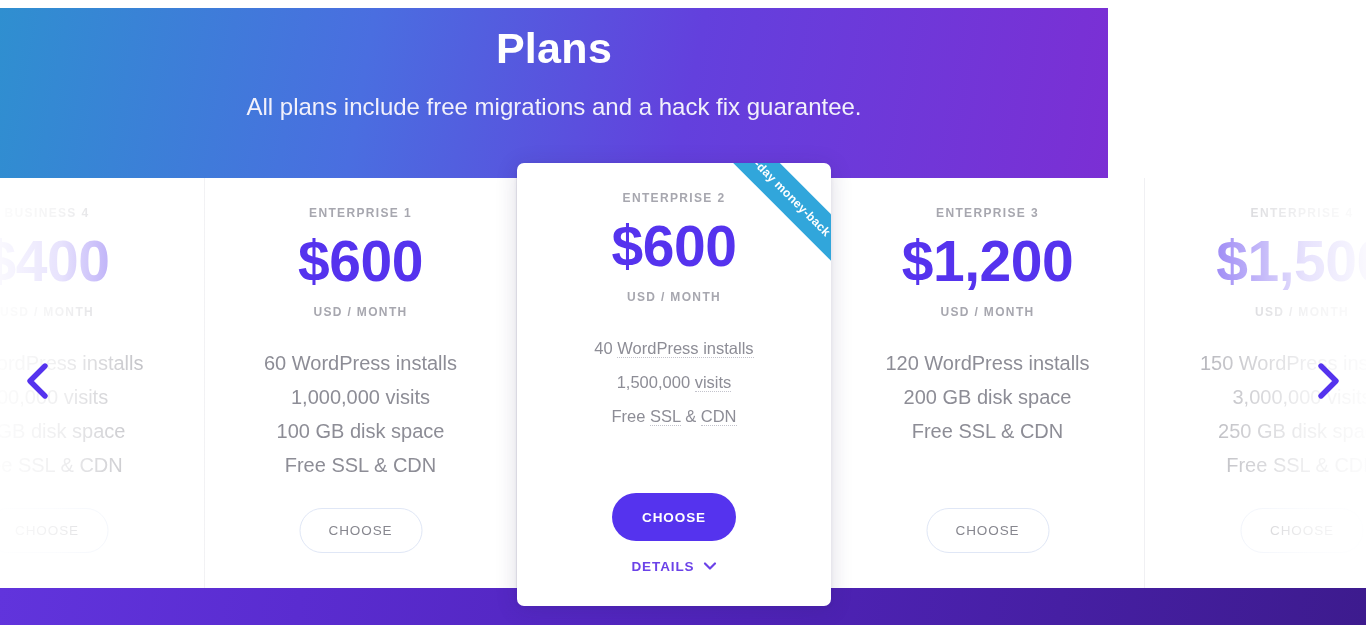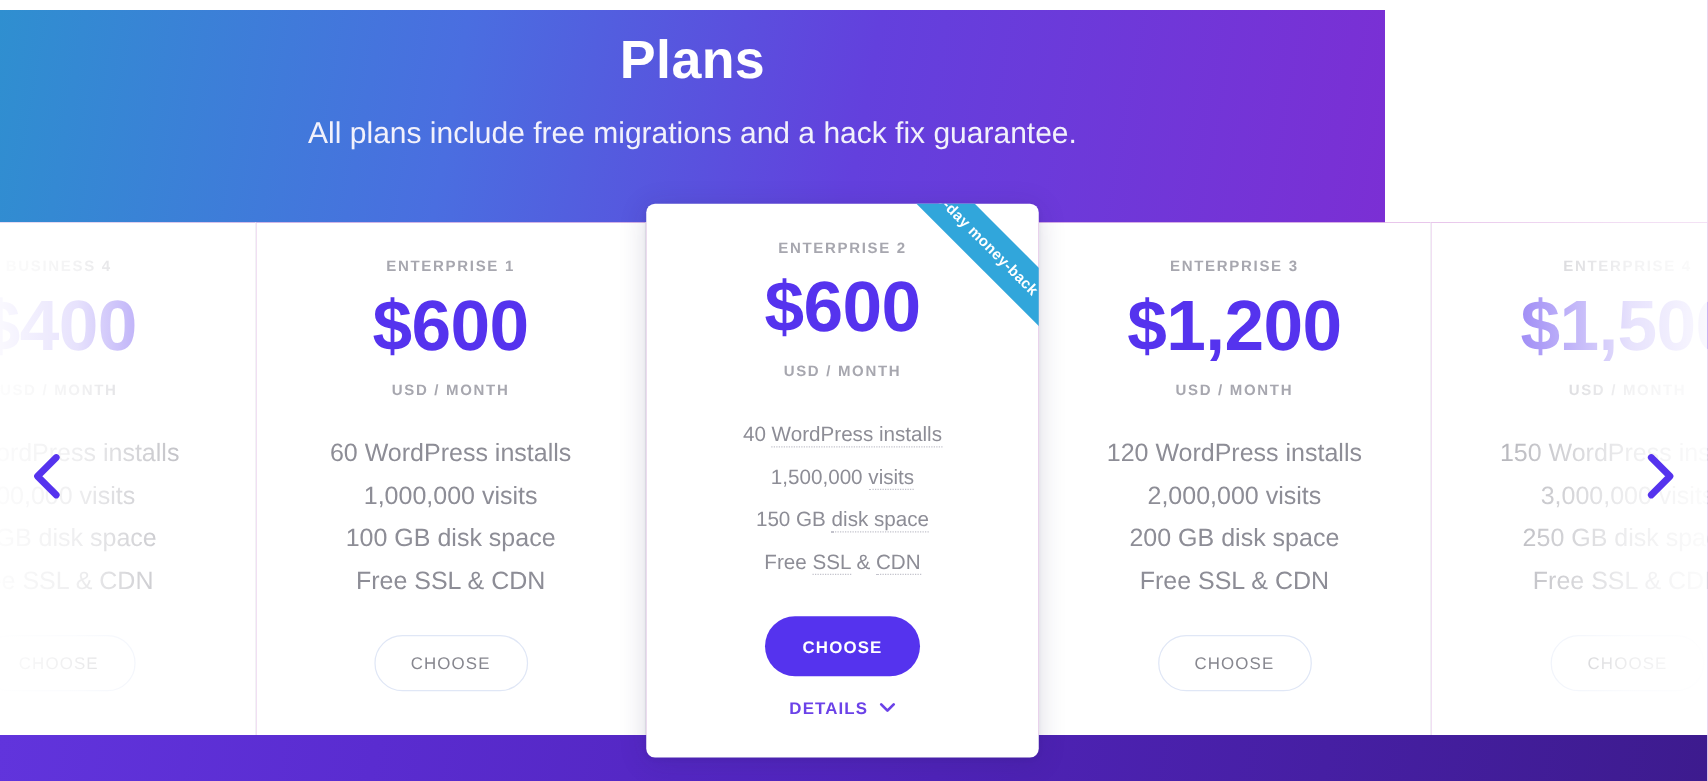--- a/index.html
+++ b/index.html
@@ -67,21 +67,21 @@
     z-index: 1;
   }
 
   
   .strip {
     position: absolute;
     left: 0;
     top: 178px;
     width: 1366px;
     height: 410px;
-    background: #a21caf;
+    background: #ec4899;
     z-index: 2;
   }
 
   .card {
     position: absolute;
     top: 0;
     height: 410px;
     background: #ffffff;
     text-align: center;
     border-right: 1px solid #f0f0f3;
@@ -370,21 +370,20 @@
       </ul>
       <button class="btn-choose">CHOOSE</button>
     </div>
 
     <div class="card" style="left:831px; width:314px;">
       <div class="card-plan">ENTERPRISE 3</div>
       <div class="card-price">$1,200</div>
       <div class="card-period">USD / MONTH</div>
       <ul class="card-features">
         <li>120 WordPress installs</li>
-        <li>2,000,000 visits</li>
         <li>200 GB disk space</li>
         <li>Free SSL &amp; CDN</li>
       </ul>
       <button class="btn-choose">CHOOSE</button>
     </div>
 
     <div class="card last" style="left:1145px; width:314px;">
       <div class="card-plan">ENTERPRISE 4</div>
       <div class="card-price">$1,500</div>
       <div class="card-period">USD / MONTH</div>
@@ -408,21 +407,20 @@
       <span class="ribbon-text">30-day money-back</span>
     </div>
 
     <div class="featured-plan">ENTERPRISE 2</div>
     <div class="featured-price">$600</div>
     <div class="featured-period">USD / MONTH</div>
 
     <ul class="featured-features">
       <li><span>40 </span><span class="hint">WordPress installs</span></li>
       <li><span>1,500,000 </span><span class="hint">visits</span></li>
-      <li><span>150 GB </span><span class="hint">disk space</span></li>
       <li><span>Free </span><span class="hint">SSL</span><span> &amp; </span><span class="hint">CDN</span></li>
     </ul>
 
     <button class="btn-choose-primary">CHOOSE</button>
 
     <div class="details-link">
       <span>DETAILS</span>
       <svg class="details-chevron" width="13" height="9" viewBox="0 0 13 9">
         <path d="M1.5 1.5 L6.5 6.5 L11.5 1.5" fill="none" stroke="#6b42e8" stroke-width="2.2" stroke-linecap="round" stroke-linejoin="round"></path>
       </svg>

